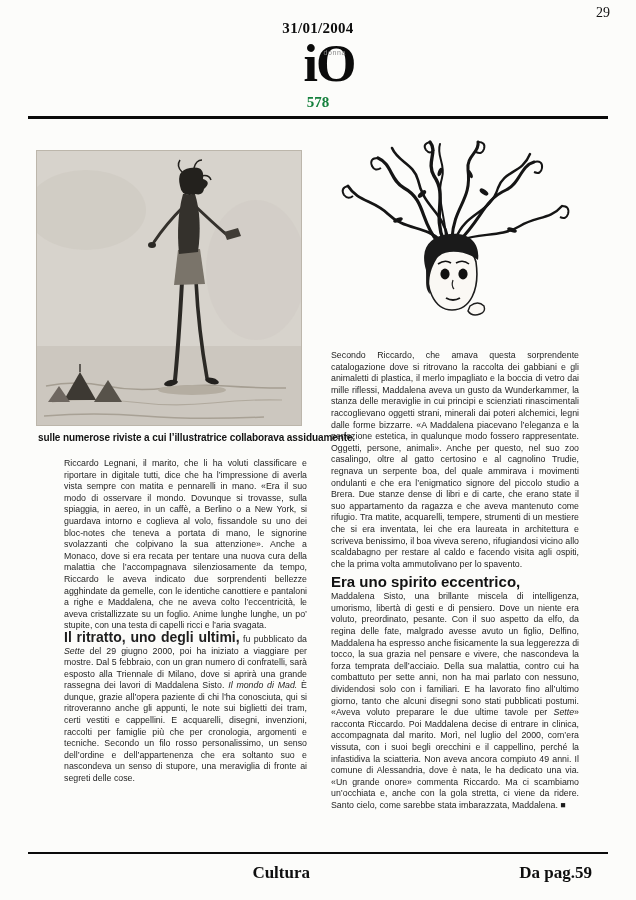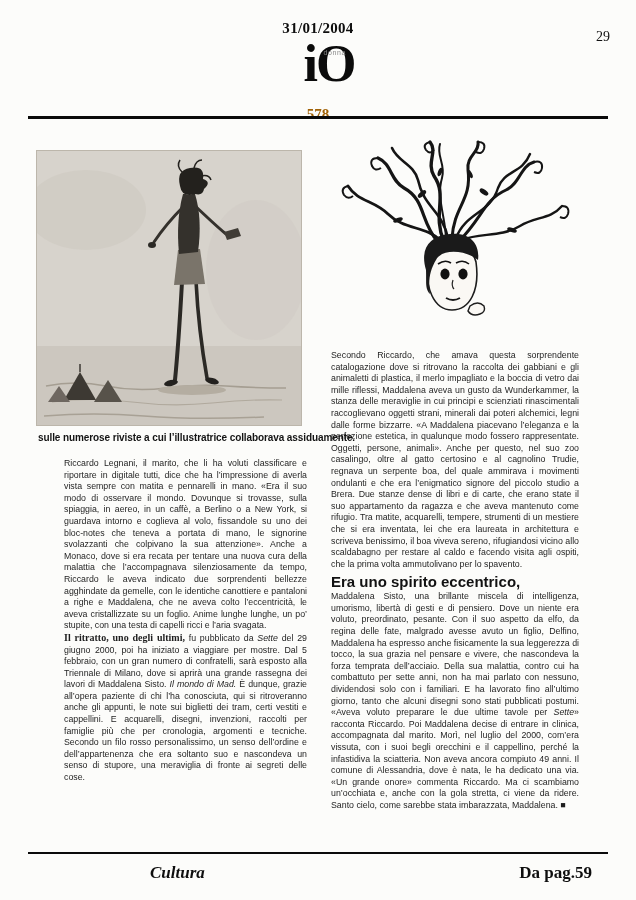--- a/index.html
+++ b/index.html
@@ -4,63 +4,63 @@
 <style>
   * { box-sizing: border-box; }
   html,body { margin:0; padding:0; background:#8f8f8f; }
   .page {
     position:relative; width:636px; height:900px; margin:0 auto;
     background:#fcfcfa; color:#1c1c1c; overflow:hidden;
     font-family:"Liberation Sans", sans-serif;
   }
   .page-number {
     position:absolute; top:5px; right:26px;
-    font-family:"Liberation Serif", serif; font-size:14px; color:#111;margin-top:24px;
+    font-family:"Liberation Serif", serif; font-size:14px; color:#111;
   }
   .masthead { position:absolute; top:20px; left:0; width:100%; text-align:center; }
   .date {
     font-family:"Liberation Serif", serif; font-weight:bold; font-size:15px;
     letter-spacing:.3px; color:#0e0e0e;
   }
   .logo { position:relative; display:inline-block; height:56px; margin-top:1px;margin-left:22px; }
   .logo-main {
     font-family:"Liberation Serif", serif; font-weight:bold;
     font-size:52px; line-height:52px; letter-spacing:-2px; color:#0b0b0b;
   }
   .logo-sub {
     position:absolute; top:11px; left:20px; font-size:7px; letter-spacing:.6px;
     color:#8a8a8a; font-family:"Liberation Sans", sans-serif;
   }
   .issue {
     font-family:"Liberation Serif", serif; font-weight:bold; font-size:15px;
-    margin-top:12px; color:#a16207;
+    margin-top:0; color:#15803d;
   }
   .rule { position:absolute; left:28px; width:580px; background:#0a0a0a; }
   .rule-top { top:116px; height:3px; }
   .rule-bottom { top:852px; height:2px; }
 
   .left-illustration { position:absolute; left:36px; top:150px; width:266px; height:276px; }
   .left-illustration svg { display:block; }
   .left-caption {
     position:absolute; left:38px; top:432px; width:280px;
     font-size:10px; font-weight:bold; letter-spacing:-0.1px; white-space:nowrap; color:#141414;
   }
   .left-text  { position:absolute; left:64px;  top:458px; width:243px; }
   .right-illustration { position:absolute; left:332px; top:138px; width:244px; height:180px; }
   .right-text { position:absolute; left:331px; top:322px; width:248px;margin-top:28px; }
 
   .body-para { margin:0; font-size:8.8px; line-height:11.6px; text-align:justify; color:#1e1e1e; }
-  .runin { font-weight:bold; font-size:10px;font-family:Liberation Serif, serif; }
+  .runin { font-weight:bold; font-size:14px; }
   .block-heading { margin:3px 0 1px 0; font-size:15px; font-weight:bold; color:#121212; font-family:"Liberation Sans", sans-serif; }
   .it { font-style:italic; }
   .endmark { font-style:normal; }
 
   .footer-section {
-    position:absolute; top:863px; left:150px; width:160px; text-align:left;
-    font-family:"Liberation Serif", serif; font-weight:bold; font-size:17px; color:#0e0e0e;font-style:italic;
+    position:absolute; top:863px; left:150px; width:160px; text-align:right;
+    font-family:"Liberation Serif", serif; font-weight:bold; font-size:17px; color:#0e0e0e;
   }
   .footer-pageref {
     position:absolute; top:863px; right:44px;
     font-family:"Liberation Serif", serif; font-weight:bold; font-size:17px; color:#0e0e0e;text-align:center;
   }
 </style>
 </head>
 <body>
 
 <div class="page">

